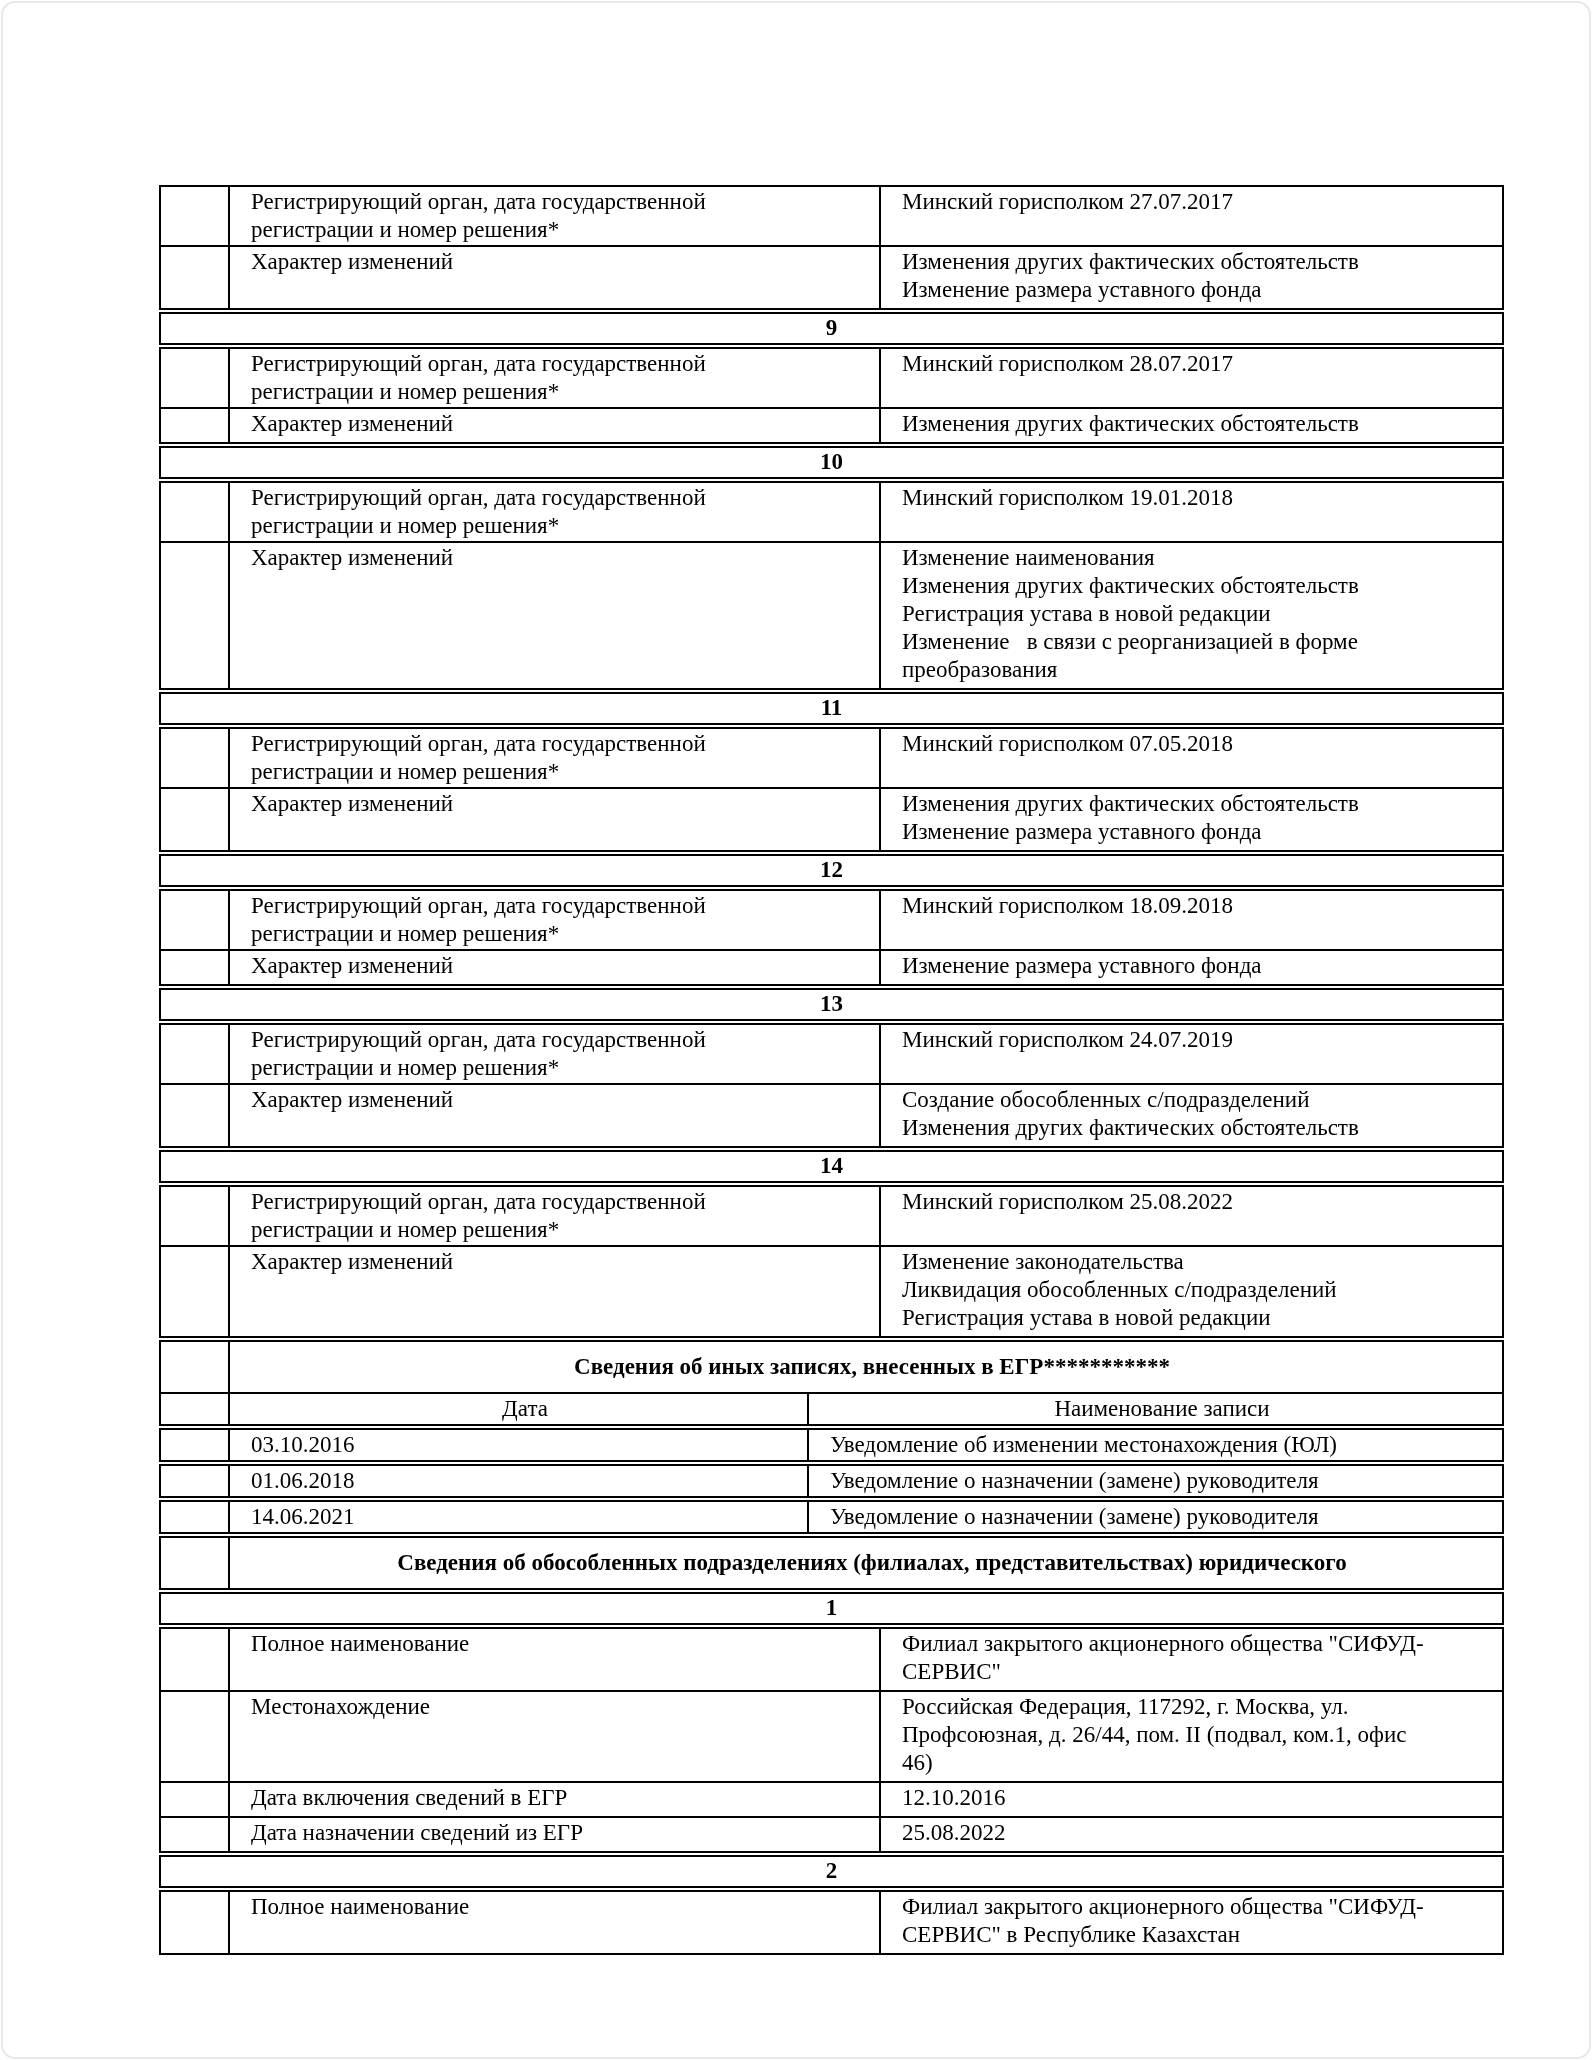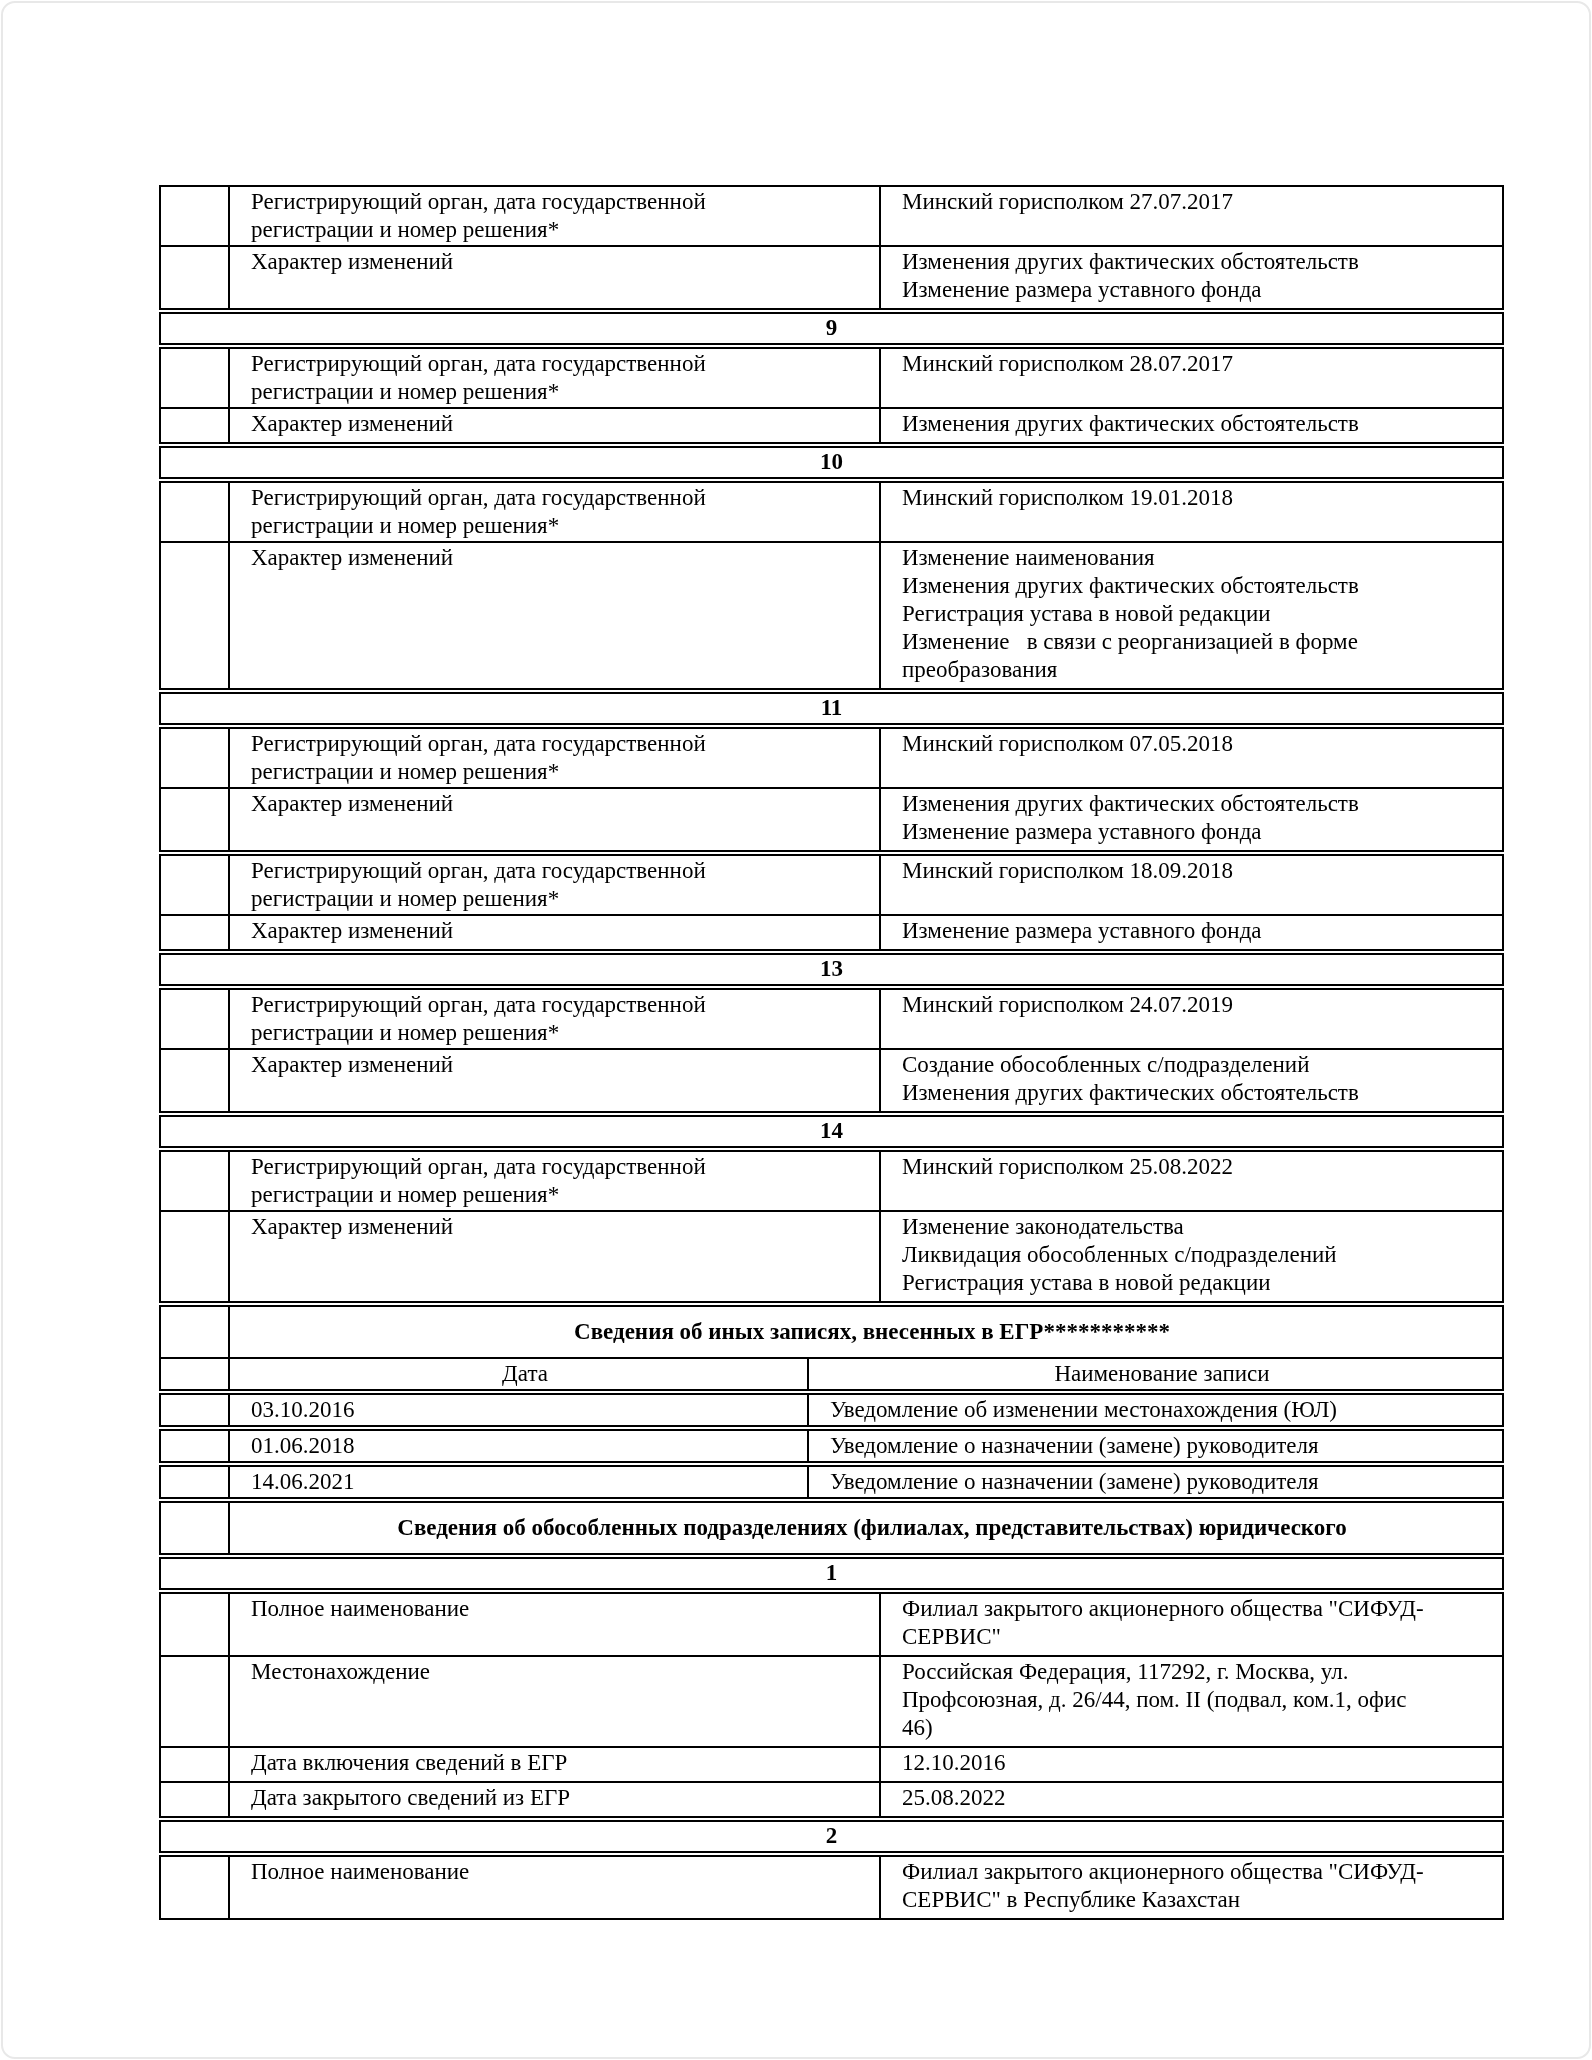--- a/index.html
+++ b/index.html
@@ -154,20 +154,25 @@
         <div class="c-label">
           <div class="line">Характер изменений</div>
         </div>
         <div class="c-value">
           <div class="line">Изменения других фактических обстоятельств</div>
           <div class="line">Изменение размера уставного фонда</div>
         </div>
       </div>
     </div>
     <div class="block">
+      <div class="trow num-row">
+        <div style="width: 100%;">12</div>
+      </div>
+    </div>
+    <div class="block">
       <div class="trow">
         <div class="c-idx"></div>
         <div class="c-label">
           <div class="line">Регистрирующий орган, дата государственной</div>
           <div class="line">регистрации и номер решения*</div>
         </div>
         <div class="c-value">
           <div class="line">Минский горисполком 18.09.2018</div>
         </div>
       </div>
@@ -310,21 +315,21 @@
         <div class="c-label">
           <div class="line">Дата включения сведений в ЕГР</div>
         </div>
         <div class="c-value">
           <div class="line">12.10.2016</div>
         </div>
       </div>
       <div class="trow">
         <div class="c-idx"></div>
         <div class="c-label">
-          <div class="line">Дата закрытого сведений из ЕГР</div>
+          <div class="line">Дата назначении сведений из ЕГР</div>
         </div>
         <div class="c-value">
           <div class="line">25.08.2022</div>
         </div>
       </div>
     </div>
     <div class="block">
       <div class="trow num-row">
         <div style="width: 100%;">2</div>
       </div>

